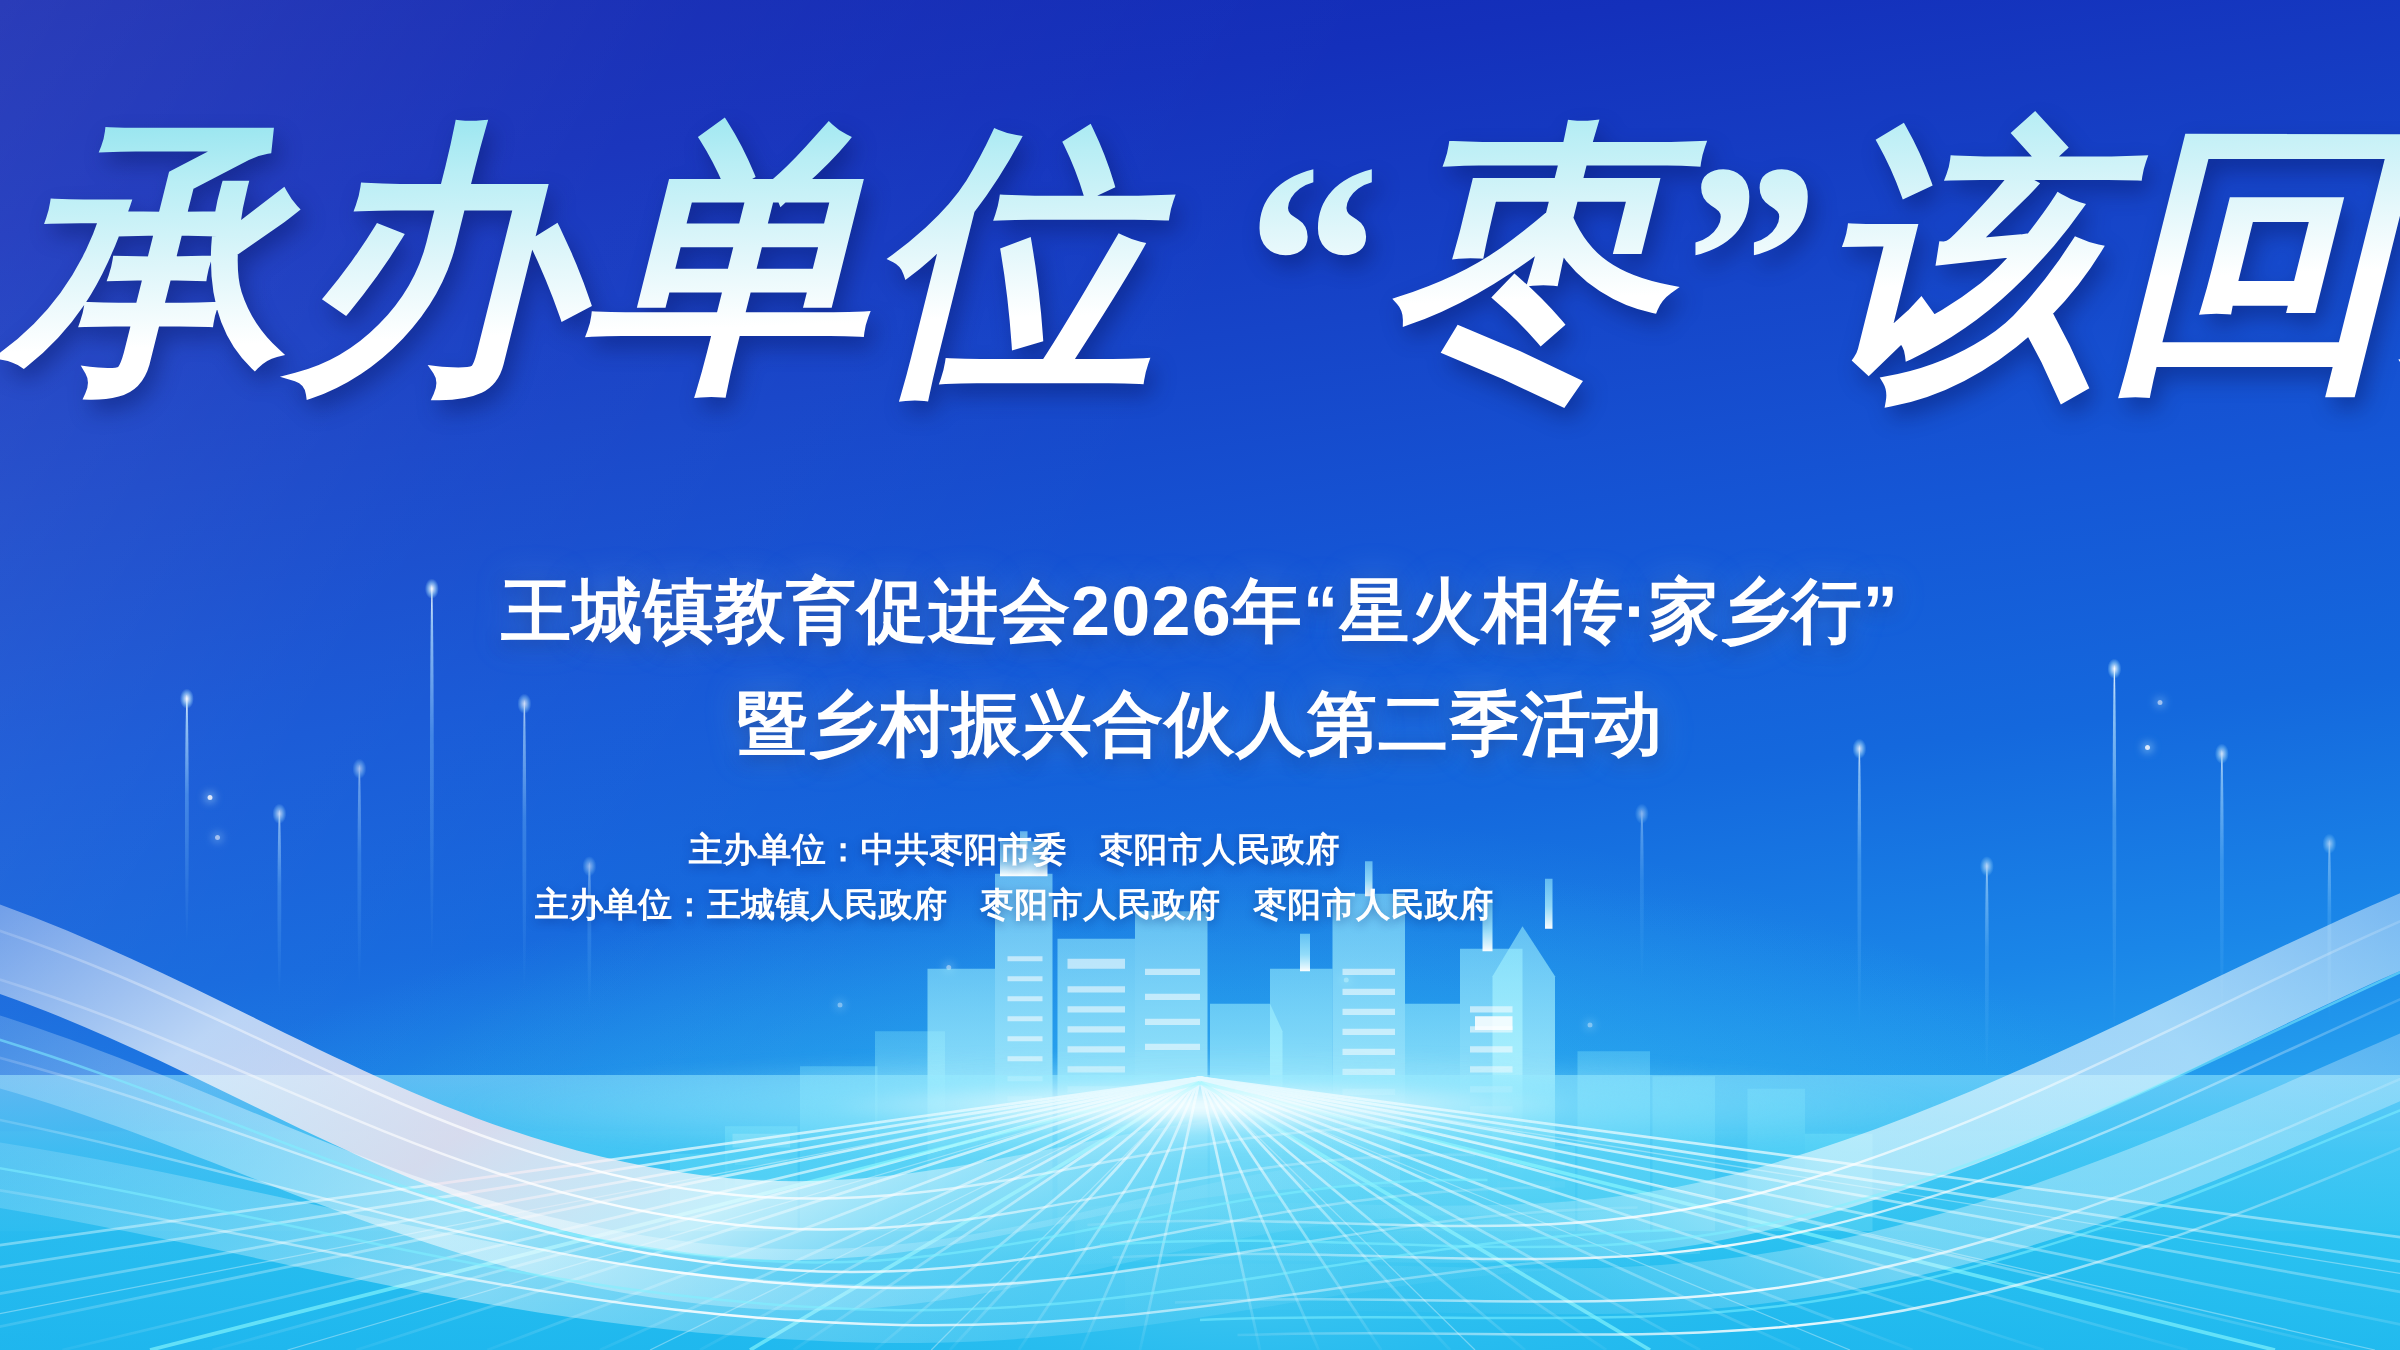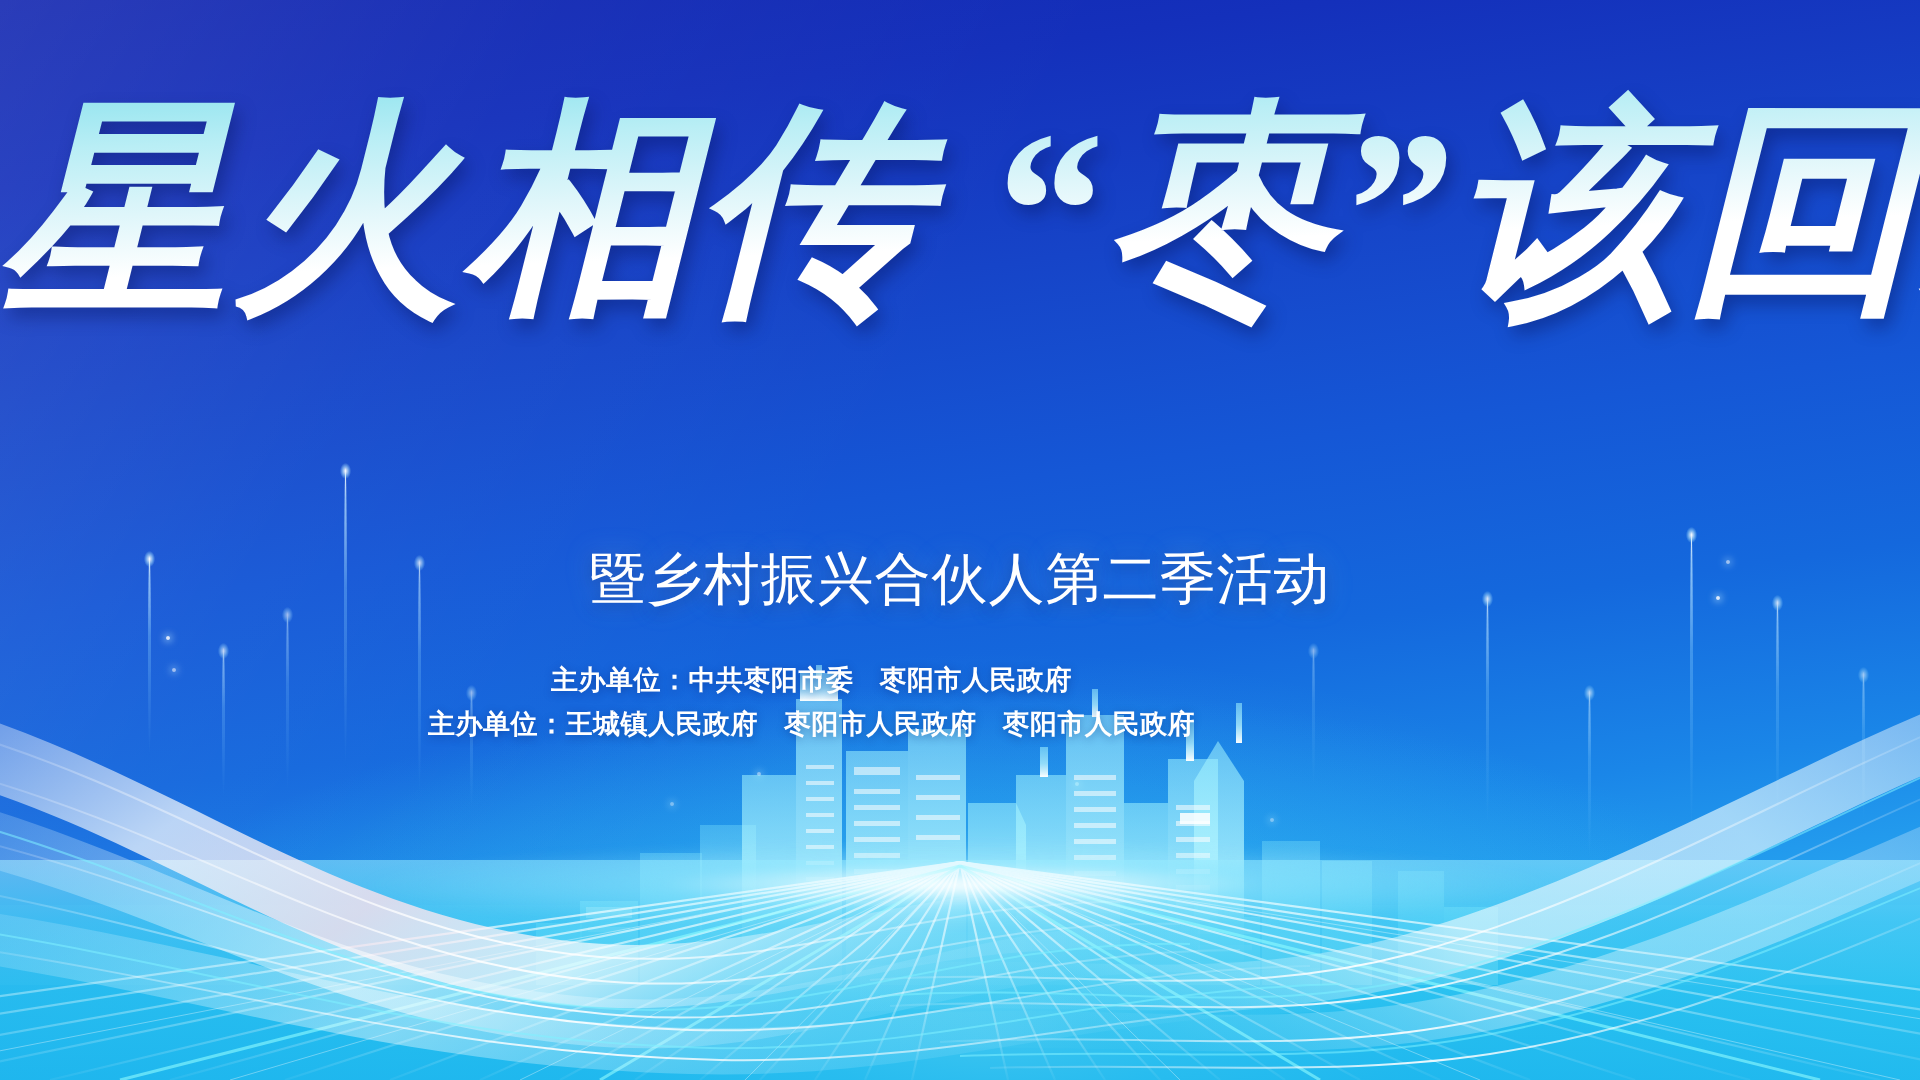--- a/index.html
+++ b/index.html
@@ -87,21 +87,21 @@
   .calligraphy .gap{ display:inline-block; width:58px; }
 
   .headline{
     position:absolute; left:0; top:452px; width:1920px; text-align:center;
     font-size:56px; font-weight:700; color:#ffffff; letter-spacing:1px;
     text-shadow:0 4px 14px rgba(6,30,110,0.45), 0 0 26px rgba(150,215,255,0.35);
     white-space:nowrap;
   }
   .headline2{
     position:absolute; left:0; top:542px; width:1920px; text-align:center;
-    font-size:56px; font-weight:400; color:#ffffff; letter-spacing:1px;
+    font-size:56px; font-weight:700; color:#ffffff; letter-spacing:1px;
     text-shadow:0 4px 14px rgba(6,30,110,0.45), 0 0 26px rgba(150,215,255,0.35);
     white-space:nowrap;
   }
 
   .org{
     position:absolute; left:0; width:1623px; text-align:center;
     font-size:27px; font-weight:700; color:#ffffff; letter-spacing:0.5px;
     text-shadow:0 2px 8px rgba(6,30,110,0.40);
     white-space:nowrap;
   }
@@ -354,23 +354,24 @@
         <path d="M-40,278 C240,322 430,392 710,398 C940,402 1100,340 1340,334"></path>
         <path d="M1960,110 C1800,180 1620,282 1420,328 C1240,368 1090,332 880,346"></path>
         <path d="M1960,222 C1810,282 1660,354 1470,388 C1310,416 1160,398 960,406"></path>
       </g>
     </svg>
   </div>
 
   <div class="content">
 
     <div class="calligraphy">
-      <span>星火相传</span><span class="gap"></span><span>“枣”该回家</span>
+      <span>承办单位</span><span class="gap"></span><span>“枣”该回家</span>
     </div>
 
+    <div class="headline">王城镇教育促进会2026年“星火相传·家乡行”</div>
     <div class="headline2">暨乡村振兴合伙人第二季活动</div>
 
     <div class="org l1">
       <span>主办单位：</span><span>中共枣阳市委</span><span class="sp"></span><span>枣阳市人民政府</span>
     </div>
 
     <div class="org l2">
       <span>主办单位：</span><span>王城镇人民政府</span><span class="sp"></span><span>枣阳市人民政府</span><span class="sp"></span><span>枣阳市人民政府</span>
     </div>
 

